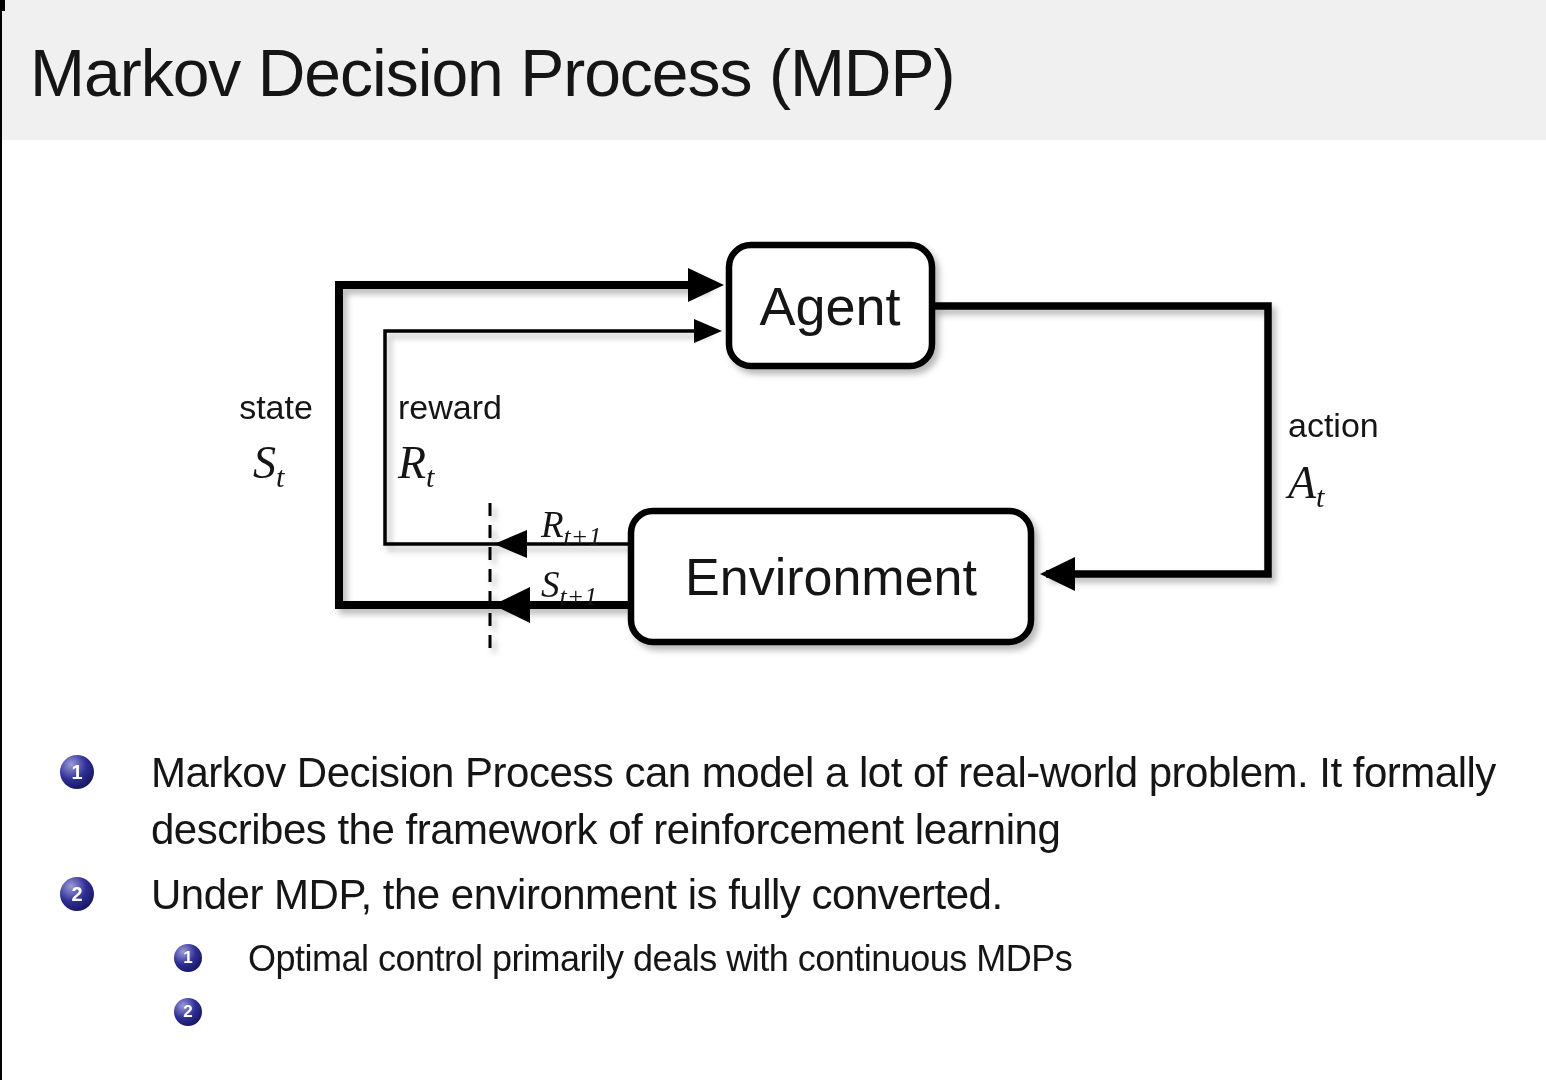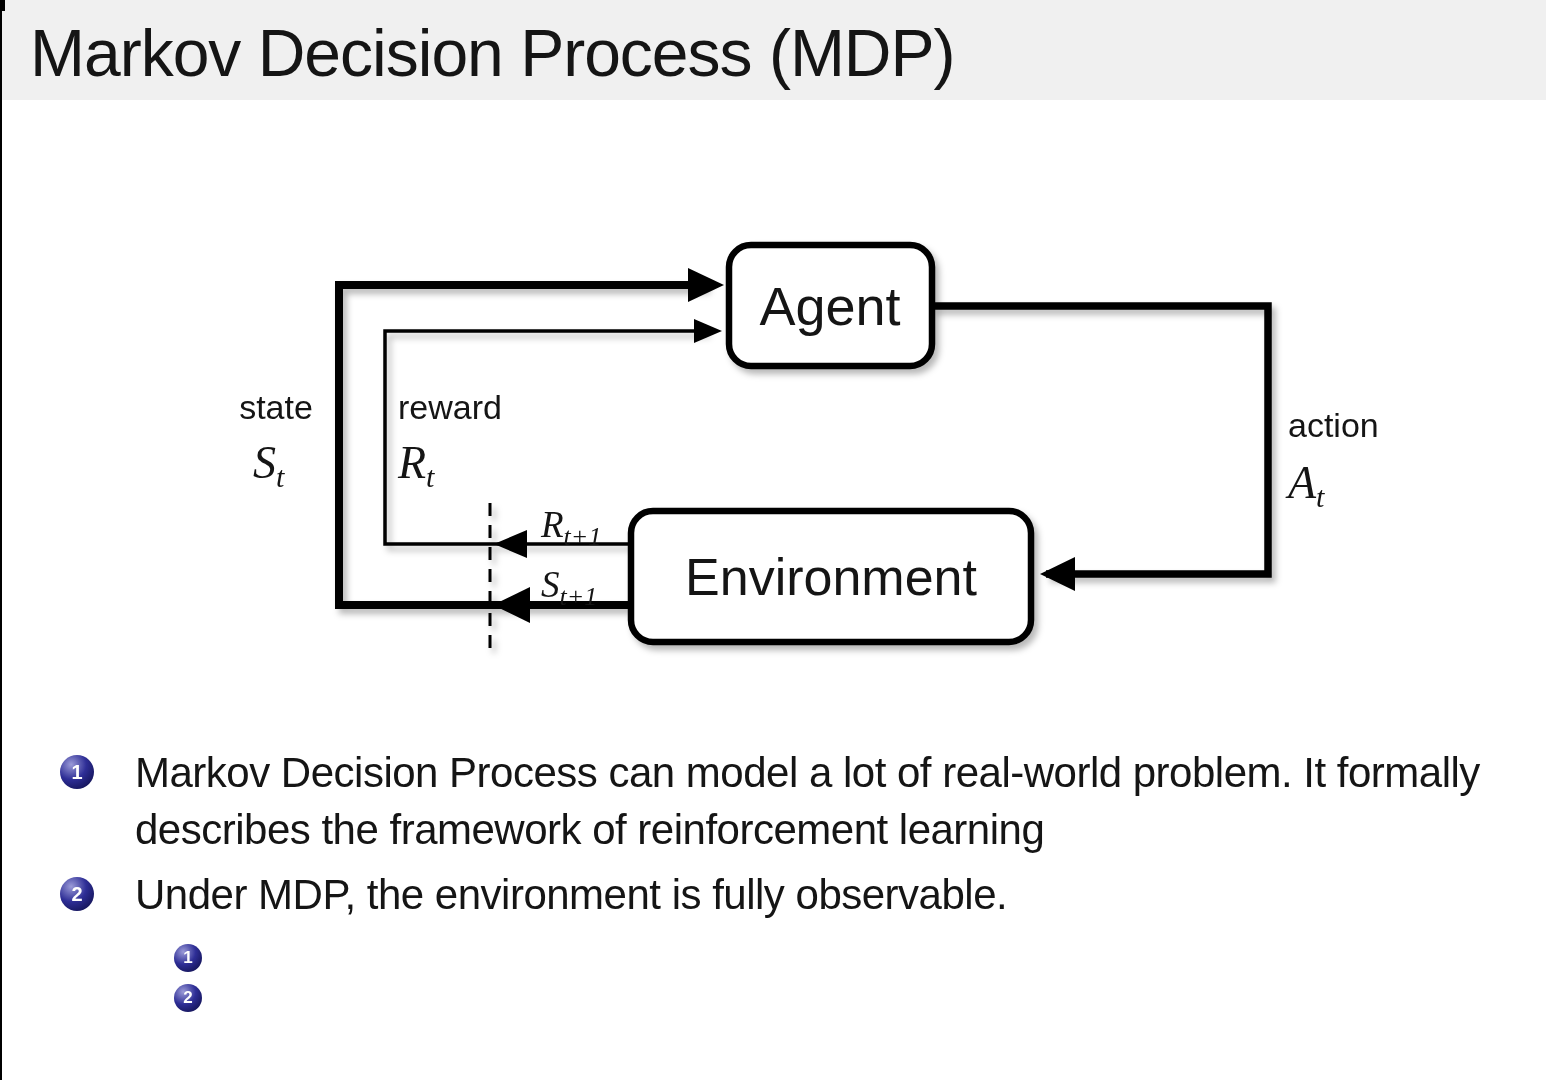--- a/index.html
+++ b/index.html
@@ -13,21 +13,21 @@
   }
   .left-edge{
     position:absolute;left:0;top:0;bottom:0;width:2px;
     background:#000;
   }
   .corner-notch{
     position:absolute;left:0;top:0;width:5px;height:11px;
     background:#000;
   }
   .title-bar{
-    position:absolute;left:0;top:0;right:0;height:100px;
+    position:absolute;left:0;top:0;right:0;height:140px;
     background:var(--title-bar-bg,#f0f0f0);
     display:flex;align-items:center;
     padding-left:30px;box-sizing:border-box;
   }
   .title-bar h1{
     margin:0;padding-top:6px;
     font-size:66px;font-weight:500;letter-spacing:-1px;
     color:var(--text-color,#151515);
   }
   .diagram-svg{
@@ -44,20 +44,21 @@
       var(--ball-mid,#2e2e96) 45%,
       var(--ball-dark,#10104f) 88%);
     color:#fff;display:flex;align-items:center;justify-content:center;
     font-weight:bold;
   }
   .ball.big{width:34px;height:34px;font-size:20px;margin-top:11px;margin-right:41px;}
   .ball.small{width:28px;height:28px;font-size:17px;margin-top:12px;margin-right:30px;}
   .btext{
     font-size:42px;line-height:57px;letter-spacing:-0.5px;
     max-width:1365px;
+    margin-left:16px;
   }
   .item.lvl2 .btext{font-size:36px;line-height:54px;max-width:1240px;}
   .item.second{margin-top:8px;}
   .sublist{margin-left:114px;margin-top:9px;}
 </style>
 </head>
 <body>
 
 <div class="slide">
 
@@ -112,26 +113,27 @@
 
   <div class="bullets">
 
     <div class="item">
       <span class="ball big">1</span>
       <span class="btext">Markov Decision Process can model a lot of real-world problem. It formally describes the framework of reinforcement learning</span>
     </div>
 
     <div class="item second">
       <span class="ball big">2</span>
-      <span class="btext">Under MDP, the environment is fully observable.</span>
+      <span class="btext">Under MDP, the environment is fully converted.</span>
     </div>
 
     <div class="sublist">
       <div class="item lvl2">
         <span class="ball small">1</span>
+        <span class="btext">Optimal control primarily deals with continuous MDPs</span>
       </div>
       <div class="item lvl2">
         <span class="ball small">2</span>
       </div>
     </div>
 
   </div>
 
   <div class="left-edge"></div>
   <div class="corner-notch"></div>

